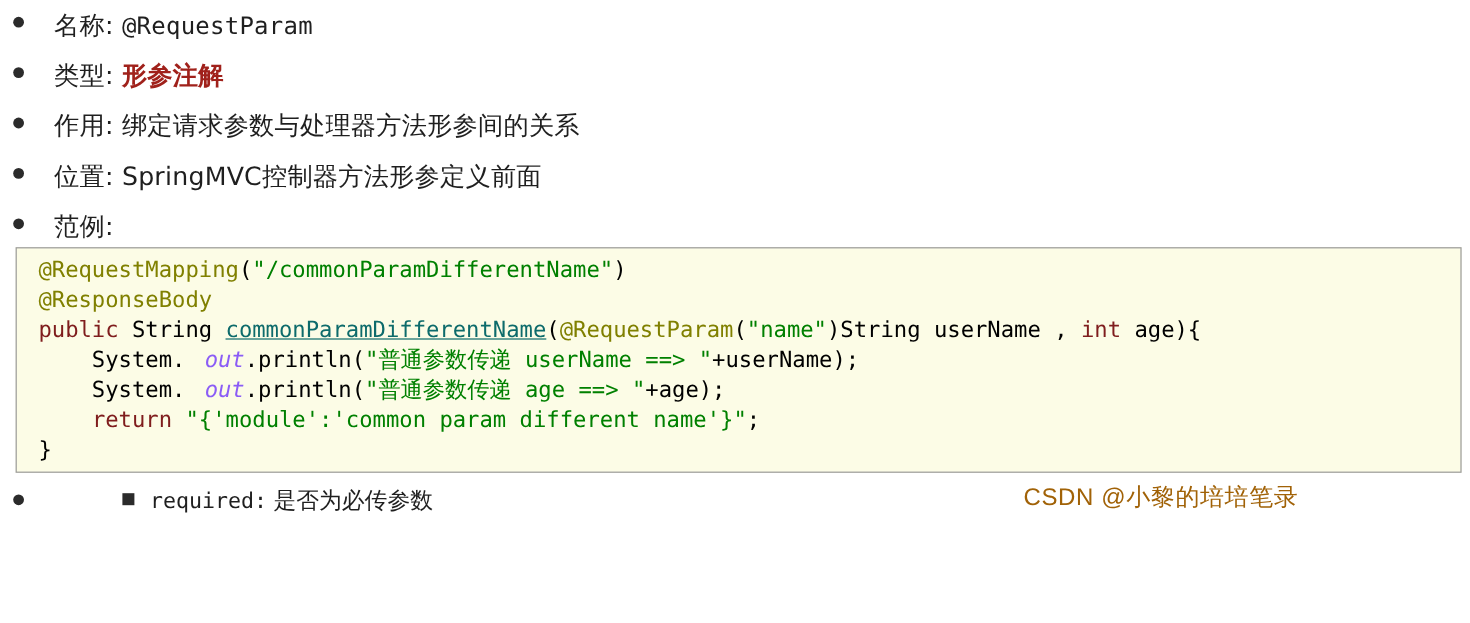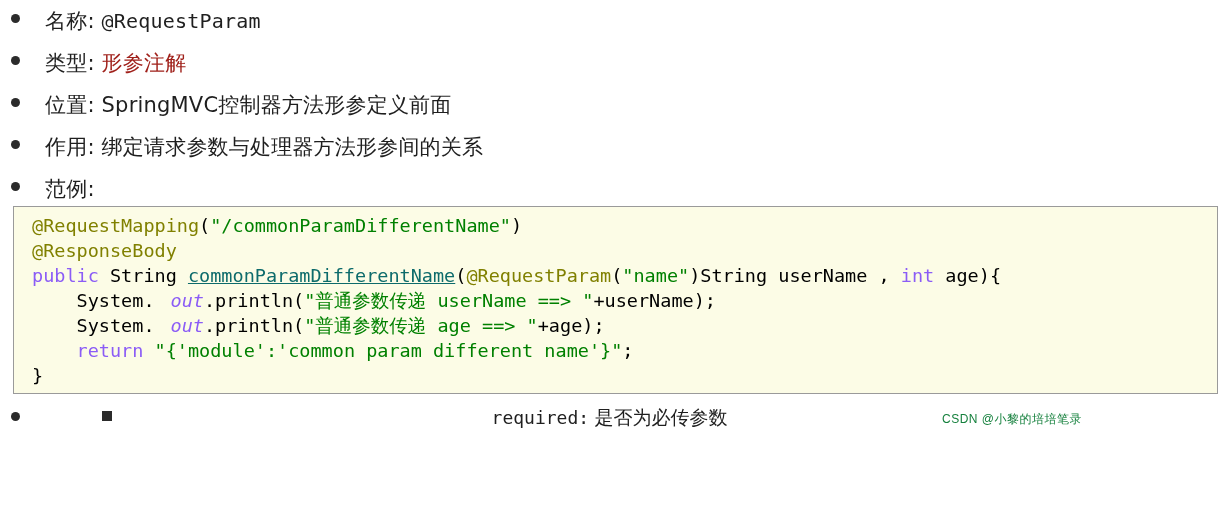--- a/index.html
+++ b/index.html
@@ -55,33 +55,32 @@
   }
 
   .label {
     color: #1f1f1f;
   }
   .value {
     color: #1f1f1f;
   }
   .value-emph {
     color: #a0211b;
-    font-weight: normal;
+    font-weight: bold;
   }
   .mono-inline {
     font-family: "DejaVu Sans Mono", monospace;
     font-size: 20px;
   }
 
   
   ul.level2 {
     list-style: none;
     margin: 0;
     padding: 0;
-    text-align: center;
   }
   li.l2 {
     position: relative;
     padding-left: 80px;
     min-height: 39px;
   }
   li.l2 > .bullet-square {
     position: absolute;
     left: 57px;
     top: 13px;
@@ -121,33 +120,33 @@
   pre.code {
     margin: 0;
     font-family: "DejaVu Sans Mono", monospace;
     font-size: 18.5px;
     line-height: 25px;
     white-space: pre;
     color: #000000;
   }
   .tok-ann     { color: #808000; }
   .tok-str     { color: #008000; }
-  .tok-kw      { color: #8b5cf6; }
+  .tok-kw      { color: #7f1d1d; }
   .tok-method  { color: #0d6b6b; text-decoration: underline; }
   .tok-field   { color: #8b5cf6; font-style: italic; margin-left: 16px; }
   .tok-plain   { color: #000000; }
 
   
   .watermark {
     position: absolute;
     right: 12px;
     bottom: 12px;
     font-family: "Liberation Sans", sans-serif;
-    font-size: 12px;
-    color: #15803d;
+    font-size: 20px;
+    color: #a16207;
     white-space: nowrap;
     letter-spacing: 0.5px;
   }
 </style>
 </head>
 <body>
 
 <div class="doc">
 
   <ul class="level1">
@@ -164,30 +163,30 @@
       <span class="bullet-dot"></span>
       <div class="line">
         <span class="label">类型:</span>
         <span class="value-emph">形参注解</span>
       </div>
     </li>
 
     <li class="l1">
       <span class="bullet-dot"></span>
       <div class="line">
+        <span class="label">作用:</span>
+        <span class="value">绑定请求参数与处理器方法形参间的关系</span>
+      </div>
+    </li>
+
+    <li class="l1">
+      <span class="bullet-dot"></span>
+      <div class="line">
         <span class="label">位置:</span>
         <span class="value">SpringMVC控制器方法形参定义前面</span>
-      </div>
-    </li>
-
-    <li class="l1">
-      <span class="bullet-dot"></span>
-      <div class="line">
-        <span class="label">作用:</span>
-        <span class="value">绑定请求参数与处理器方法形参间的关系</span>
       </div>
     </li>
 
     <li class="l1">
       <span class="bullet-dot"></span>
       <div class="line">
         <span class="label">范例:</span>
       </div>
     </li>
 

